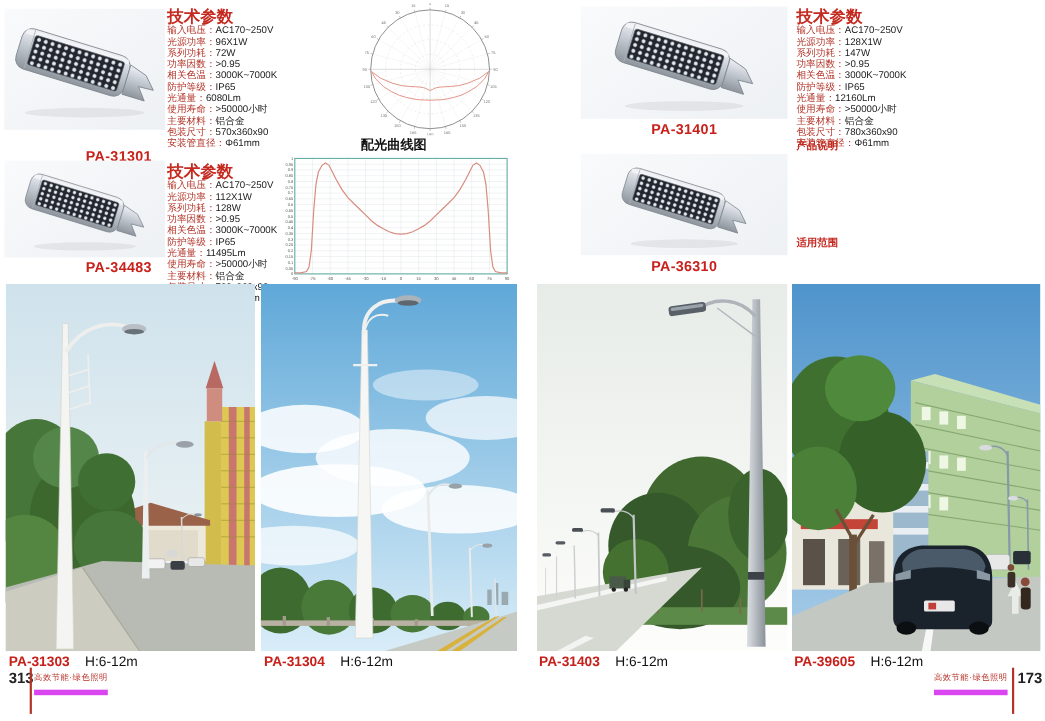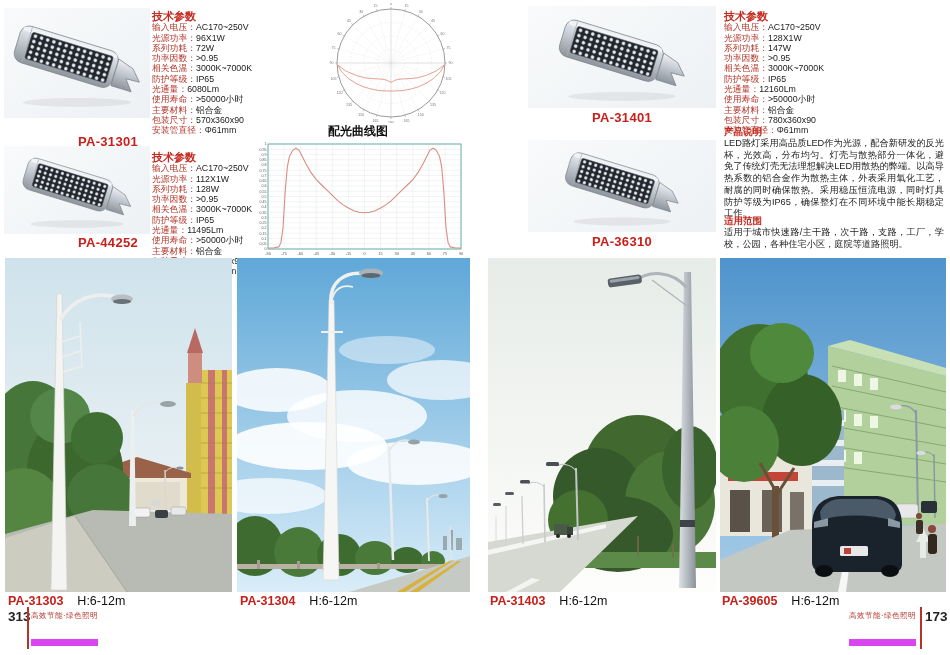--- a/index.html
+++ b/index.html
@@ -3,37 +3,37 @@
 <meta charset="utf-8">
 <style>
   *{margin:0;padding:0;box-sizing:border-box}
   html,body{background:#fff}
   body{font-family:"Liberation Sans","DejaVu Sans",sans-serif;color:#1a1a1a}
   .page{position:relative;width:950px;height:655px;background:#fff;overflow:hidden}
   .lamp-fig{position:absolute;background:linear-gradient(145deg,#f8fafb,#eef1f4)}
   .lamp-fig svg{width:100%;height:100%}
   .model-label{position:absolute;color:#c8201a;font-weight:bold;font-size:13px;text-align:center;letter-spacing:.3px}
   .spec{position:absolute;font-size:8.8px;line-height:10.3px;width:118px}
-  .spec .spec-heading{color:#c42a20;font-weight:bold;font-size:11px;margin-bottom:1px}
+  .spec .spec-heading{color:#c42a20;font-weight:bold;font-size:15px;margin-bottom:1px}
   .spec .spec-row .k{color:#b23327}
   .spec .spec-row .v{color:#1a1a1a}
   .sec-heading{position:absolute;color:#c42a20;font-weight:bold;font-size:9.5px}
   .sec-text{position:absolute;font-size:9.2px;line-height:11.7px;color:#1c1c1c;text-align:justify;width:220px}
   .polar-wrap{position:absolute;left:318px;top:3px;width:146px;height:120px}
   .polar-wrap svg,.line-wrap svg{width:100%;height:100%}
   .polar-caption{position:absolute;left:328px;top:123px;width:120px;text-align:left;font-weight:bold;font-size:12px;color:#111}
   .line-wrap{position:absolute;left:254px;top:140px;width:212px;height:120px}
   .photo{position:absolute;overflow:hidden}
   .photo svg{width:100%;height:100%;display:block}
   .caption{position:absolute;top:594px;font-size:12.5px;white-space:nowrap}
   .caption .m{color:#c8201a;font-weight:bold}
   .caption .h{color:#111;margin-left:14px}
   .pgnum{position:absolute;font-size:13.5px;font-weight:bold;color:#222}
   .vline{position:absolute;width:2px;background:#b5342a}
-  .slogan{position:absolute;font-size:7.5px;color:#b5342a;border-bottom:7px solid #d946ef;padding-bottom:18px;letter-spacing:.5px}
+  .slogan{position:absolute;font-size:7.5px;color:#b5342a;border-bottom:5px solid #d946ef;padding-bottom:6px;letter-spacing:.5px}
 </style>
 </head>
 <body>
 
 <svg width="0" height="0" style="position:absolute" aria-hidden="true">
   <defs>
     <linearGradient id="g-sky1" x1="0" y1="0" x2="0" y2="1">
         <stop offset="0" stop-color="#cfe2ec"></stop>
         <stop offset="1" stop-color="#f3f7f6"></stop>
       </linearGradient>
@@ -318,21 +318,21 @@
           <circle cx="97.10000000000001" cy="81.9" r="2.7" fill="url(#g-led)" stroke="#70767e" stroke-width="0.3"></circle>
           <circle cx="105.9" cy="81.9" r="2.7" fill="url(#g-led)" stroke="#70767e" stroke-width="0.3"></circle>
           <circle cx="114.7" cy="81.9" r="2.7" fill="url(#g-led)" stroke="#70767e" stroke-width="0.3"></circle>
           <circle cx="123.5" cy="81.9" r="2.7" fill="url(#g-led)" stroke="#70767e" stroke-width="0.3"></circle>
           <circle cx="132.3" cy="81.9" r="2.7" fill="url(#g-led)" stroke="#70767e" stroke-width="0.3"></circle>
           <circle cx="141.10000000000002" cy="81.9" r="2.7" fill="url(#g-led)" stroke="#70767e" stroke-width="0.3"></circle>
           <path d="M154,48 L176,55 L190,70 L171,71 L183,86 L154,86 Z" fill="url(#g-silver)" stroke="#7e858d" stroke-width="1"></path>
         </g>
       </svg>
   </div>
-  <div class="model-label" style="left:58px;top:235px;width:100px">PA-44252</div>
+  <div class="model-label" style="left:58px;top:235px;width:100px">PA-34483</div>
   <div class="spec" style="left:152px;top:152px">
       <div class="spec-heading">技术参数</div>
       <div class="spec-row"><span class="k">输入电压：</span><span class="v">AC170~250V</span></div>
       <div class="spec-row"><span class="k">光源功率：</span><span class="v">112X1W</span></div>
       <div class="spec-row"><span class="k">系列功耗：</span><span class="v">128W</span></div>
       <div class="spec-row"><span class="k">功率因数：</span><span class="v">&gt;0.95</span></div>
       <div class="spec-row"><span class="k">相关色温：</span><span class="v">3000K~7000K</span></div>
       <div class="spec-row"><span class="k">防护等级：</span><span class="v">IP65</span></div>
       <div class="spec-row"><span class="k">光通量：</span><span class="v">11495Lm</span></div>
       <div class="spec-row"><span class="k">使用寿命：</span><span class="v">&gt;50000小时</span></div>
@@ -503,23 +503,21 @@
       <div class="spec-row"><span class="k">相关色温：</span><span class="v">3000K~7000K</span></div>
       <div class="spec-row"><span class="k">防护等级：</span><span class="v">IP65</span></div>
       <div class="spec-row"><span class="k">光通量：</span><span class="v">12160Lm</span></div>
       <div class="spec-row"><span class="k">使用寿命：</span><span class="v">&gt;50000小时</span></div>
       <div class="spec-row"><span class="k">主要材料：</span><span class="v">铝合金</span></div>
       <div class="spec-row"><span class="k">包装尺寸：</span><span class="v">780x360x90</span></div>
       <div class="spec-row"><span class="k">安装管直径：</span><span class="v">Φ61mm</span></div>
     </div>
 
   <div class="sec-heading" style="left:724px;top:126px">产品说明</div>
-  <div class="sec-text" style="left:724px;top:138px">LED路灯采用高品质LED作为光源，配合新研发的反光杯，光效高，分布均匀。灯壳与散热部分一体化，避免了传统灯壳无法理想解决LED用散热的弊端。以高导热系数的铝合金作为散热主体，外表采用氧化工艺，耐腐的同时确保散热。采用稳压恒流电源，同时灯具防护等级为IP65，确保整灯在不同环境中能长期稳定工作。</div>
   <div class="sec-heading" style="left:724px;top:215px">适用范围</div>
-  <div class="sec-text" style="left:724px;top:227px">适用于城市快速路/主干路，次干路，支路，工厂，学校，公园，各种住宅小区，庭院等道路照明。</div>
 
   <div class="lamp-fig" style="left:528px;top:140px;width:188px;height:92px">
     <svg viewBox="0 0 200 140">
         <ellipse cx="100" cy="124" rx="74" ry="6" fill="#30343a" opacity="0.08"></ellipse>
         <g transform="rotate(17 100 68)">
           <rect x="14" y="40" width="140" height="52" rx="13" fill="url(#g-silver)" stroke="#7e858d" stroke-width="1"></rect>
           <rect x="17" y="42.5" width="134" height="6" rx="3" fill="#f3f5f8" opacity="0.85"></rect>
           <line x1="28" y1="41" x2="28" y2="91" stroke="#aab0b8" stroke-width="1"></line>
           <rect x="30" y="47" width="116" height="38" rx="3" fill="#23262c" stroke="#565c64" stroke-width="0.8"></rect>
           <circle cx="35.5" cy="51.5" r="2.7" fill="url(#g-led)" stroke="#70767e" stroke-width="0.3"></circle>

